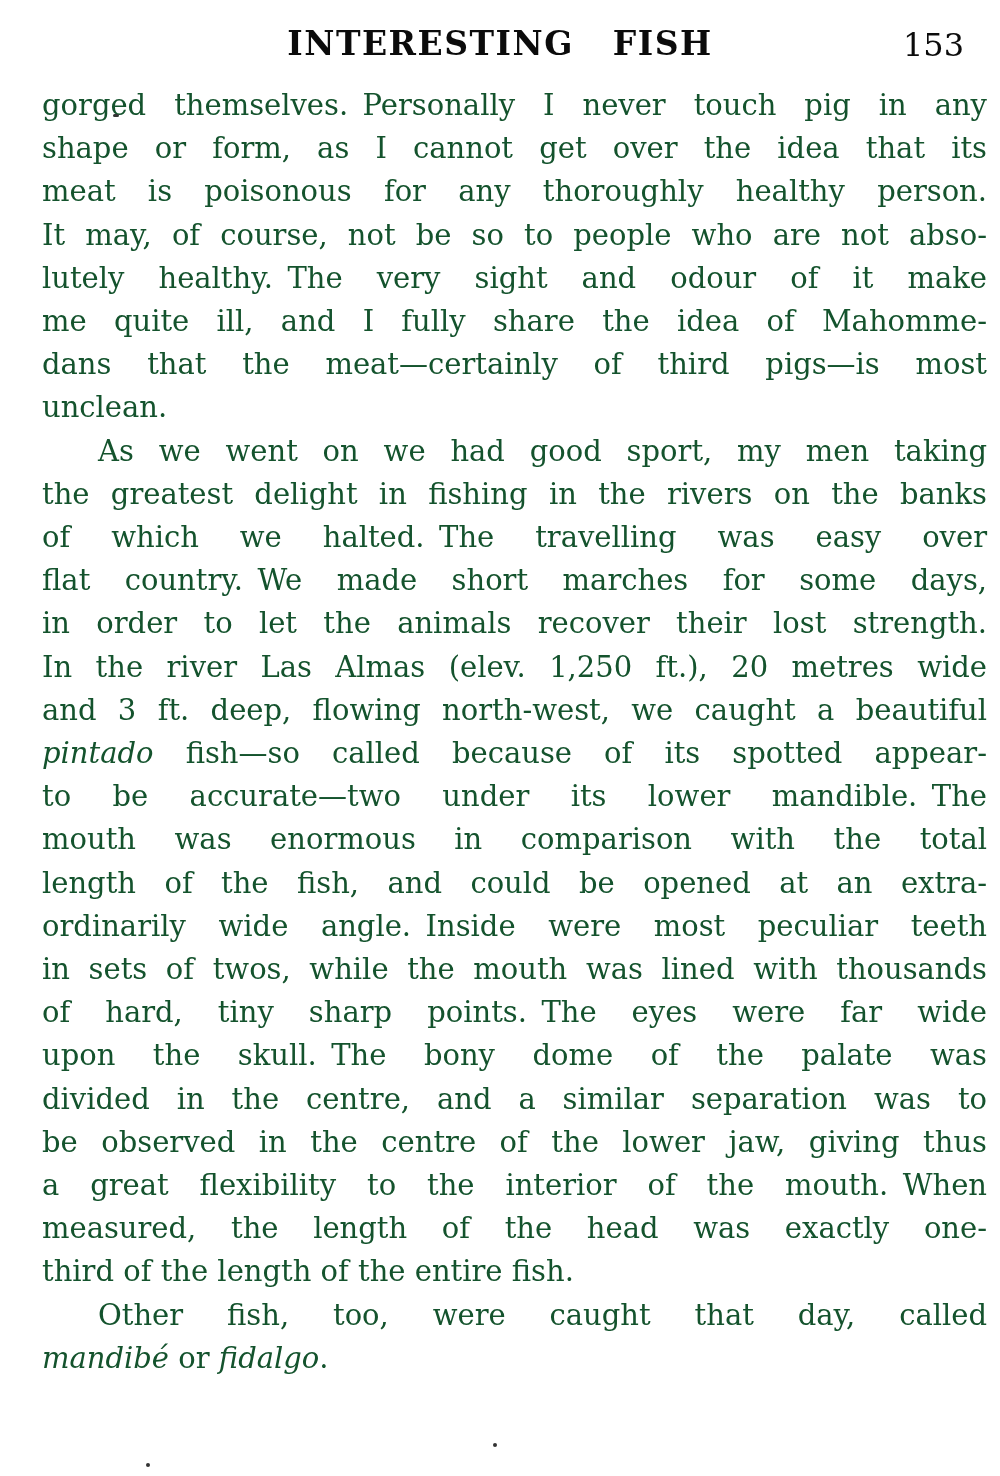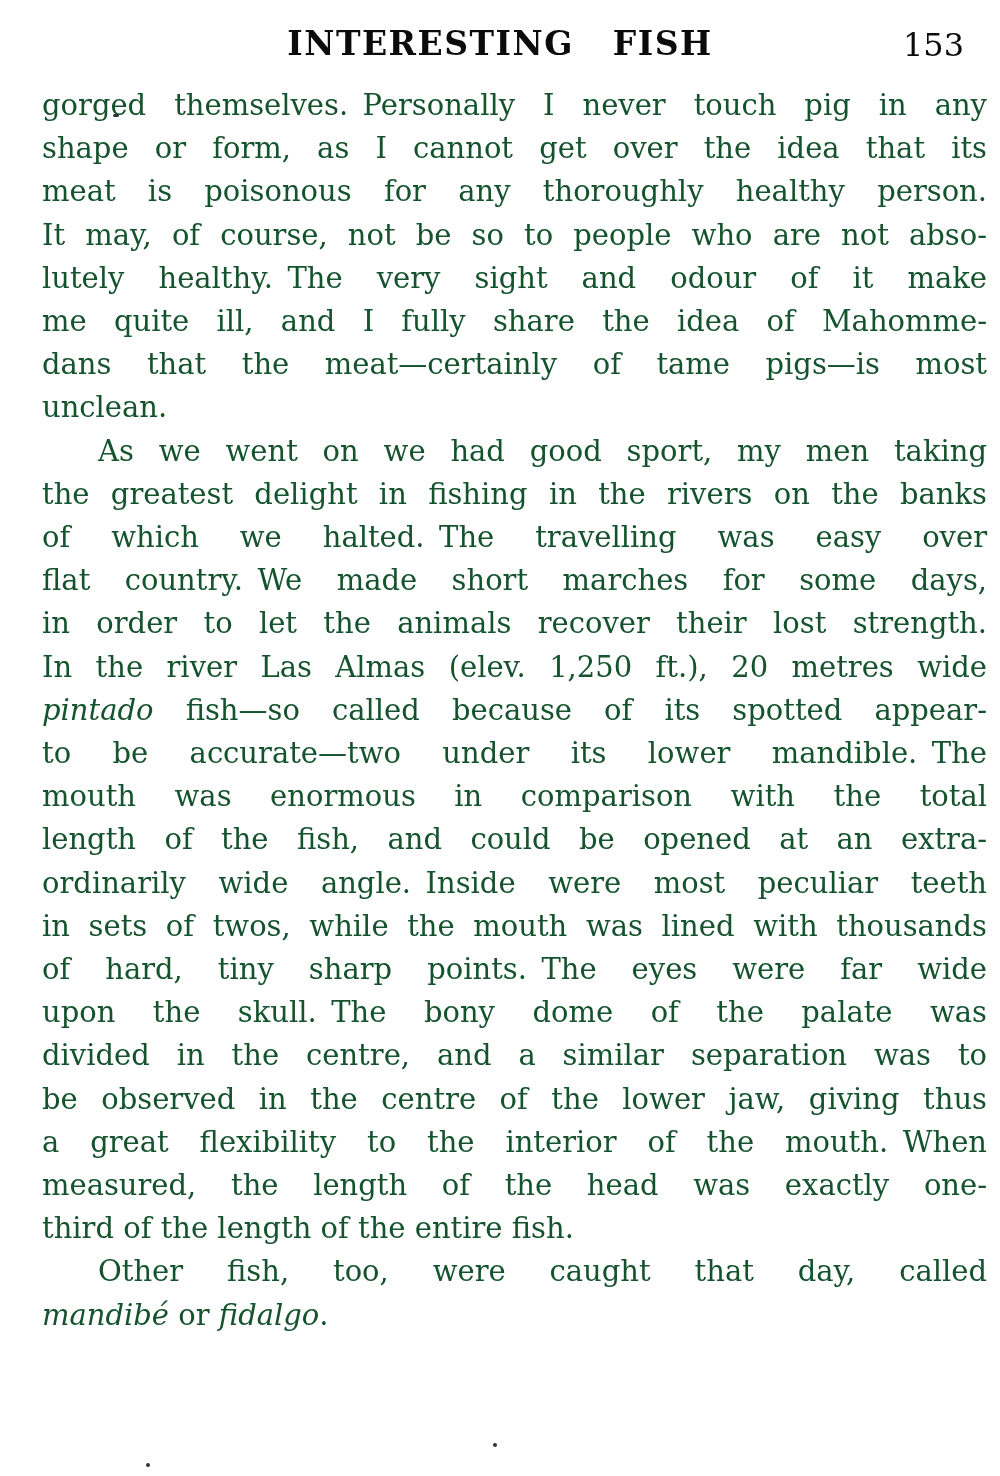--- a/index.html
+++ b/index.html
@@ -73,28 +73,29 @@
 
   <div class="page-number">153</div>
 
   <div class="body-text">
       <div class="line"><span class="seg">gorged themselves. Personally I never touch pig in any</span></div>
       <div class="line"><span class="seg">shape or form, as I cannot get over the idea that its</span></div>
       <div class="line"><span class="seg">meat is poisonous for any thoroughly healthy person.</span></div>
       <div class="line"><span class="seg">It may, of course, not be so to people who are not abso-</span></div>
       <div class="line"><span class="seg">lutely healthy. The very sight and odour of it make</span></div>
       <div class="line"><span class="seg">me quite ill, and I fully share the idea of Mahomme-</span></div>
-      <div class="line"><span class="seg">dans that the meat—certainly of tame pigs—is most</span></div>
+      <div class="line"><span class="seg">dans that the meat—certainly of third pigs—is most</span></div>
       <div class="line last"><span class="seg">unclean.</span></div>
       <div class="line indent"><span class="seg">As we went on we had good sport, my men taking</span></div>
       <div class="line"><span class="seg">the greatest delight in fishing in the rivers on the banks</span></div>
       <div class="line"><span class="seg">of which we halted. The travelling was easy over</span></div>
       <div class="line"><span class="seg">flat country. We made short marches for some days,</span></div>
       <div class="line"><span class="seg">in order to let the animals recover their lost strength.</span></div>
       <div class="line"><span class="seg">In the river Las Almas (elev. 1,250 ft.), 20 metres wide</span></div>
+      <div class="line"><span class="seg">and 3 ft. deep, flowing north-west, we caught a beautiful</span></div>
       <div class="line"><span class="seg it">pintado</span><span class="seg"> fish—so called because of its spotted appear-</span></div>
       <div class="line"><span class="seg">to be accurate—two under its lower mandible. The</span></div>
       <div class="line"><span class="seg">mouth was enormous in comparison with the total</span></div>
       <div class="line"><span class="seg">length of the fish, and could be opened at an extra-</span></div>
       <div class="line"><span class="seg">ordinarily wide angle. Inside were most peculiar teeth</span></div>
       <div class="line"><span class="seg">in sets of twos, while the mouth was lined with thousands</span></div>
       <div class="line"><span class="seg">of hard, tiny sharp points. The eyes were far wide</span></div>
       <div class="line"><span class="seg">upon the skull. The bony dome of the palate was</span></div>
       <div class="line"><span class="seg">divided in the centre, and a similar separation was to</span></div>
       <div class="line"><span class="seg">be observed in the centre of the lower jaw, giving thus</span></div>

